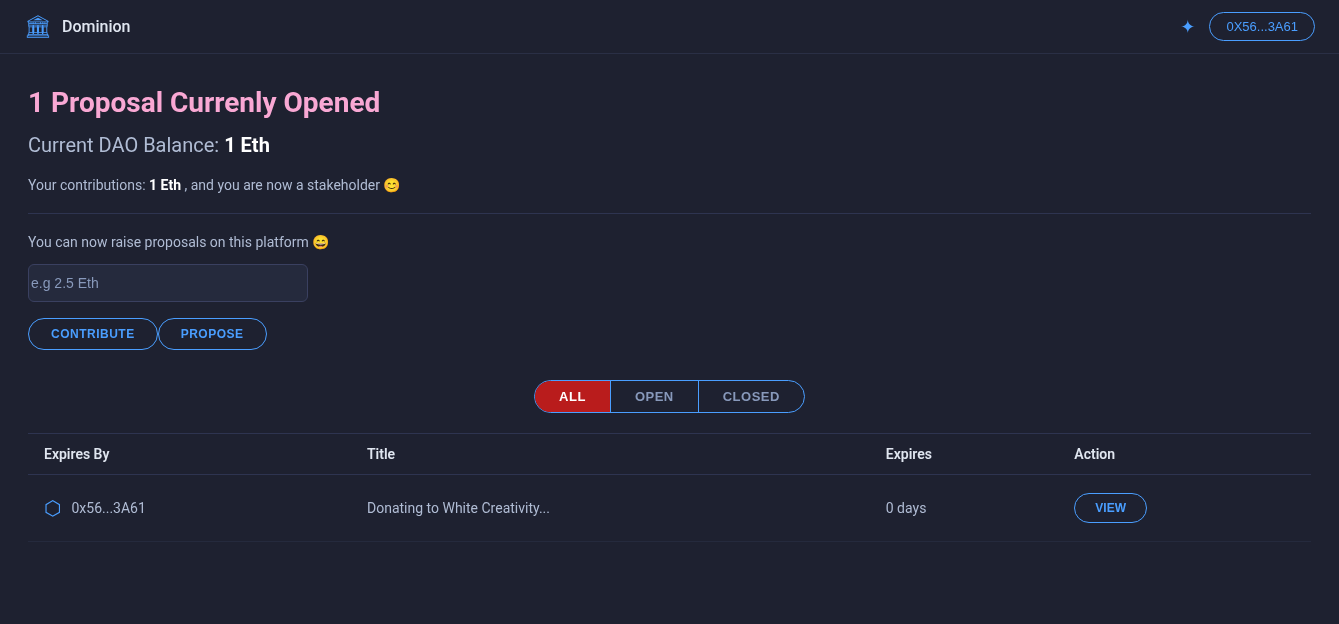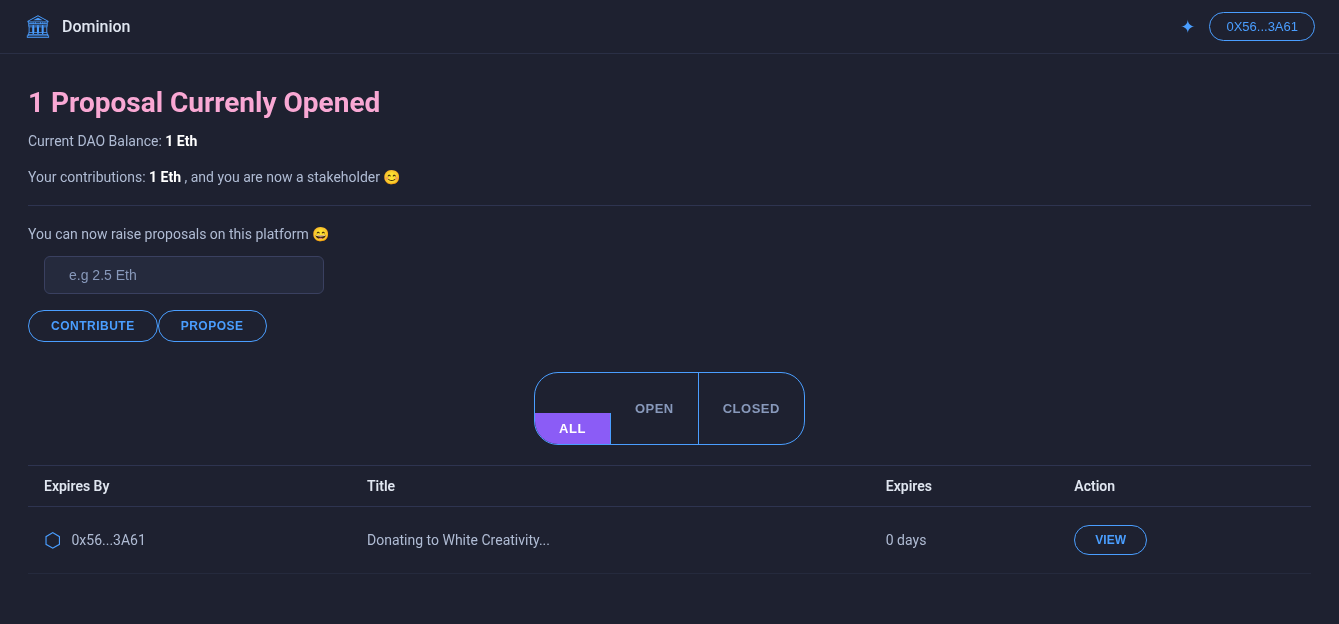--- a/index.html
+++ b/index.html
@@ -72,21 +72,21 @@
     }
 
     .page-title {
       font-size: 28px;
       font-weight: 700;
       color: #f9a8d4;
       margin-bottom: 14px;
     }
 
     .balance-info {
-      font-size: 14px;
+      font-size: 20px;
       color: #b0bcd4;
       margin-bottom: 6px;
     }
 
     .balance-info strong {
       color: #ffffff;
       font-weight: 700;
     }
 
     .contributions-info {
@@ -111,26 +111,25 @@
       font-size: 14px;
       color: #b0bcd4;
       margin-bottom: 14px;
     }
 
     .eth-input {
       background: #252a3d;
       border: 1px solid #3a4060;
       border-radius: 6px;
       color: #8899bb;
-      padding: 10px 24px;
+      padding: 10px 2px;
       font-size: 14px;
       width: 280px;
       margin-bottom: 16px;
       outline: none;
-      margin-left: 16px;
     }
 
     .eth-input::placeholder {
       color: #8899bb;
     }
 
     .action-buttons {
       display: flex;
       margin-bottom: 30px;
       align-items: center;
@@ -168,23 +167,22 @@
       border: none;
       color: #8899bb;
       padding: 8px 24px;
       font-size: 13px;
       font-weight: 600;
       cursor: pointer;
       letter-spacing: 0.5px;
     }
 
     .tab-btn.active {
-      background: #8b5cf6;
+      background: #b91c1c;
       color: #ffffff;
-      margin-top: 40px;
     }
 
     .tab-btn:not(:last-child) {
       border-right: 1px solid #4a9eff;
     }
 
     
     .proposals-table {
       width: 100%;
       border-collapse: collapse;

